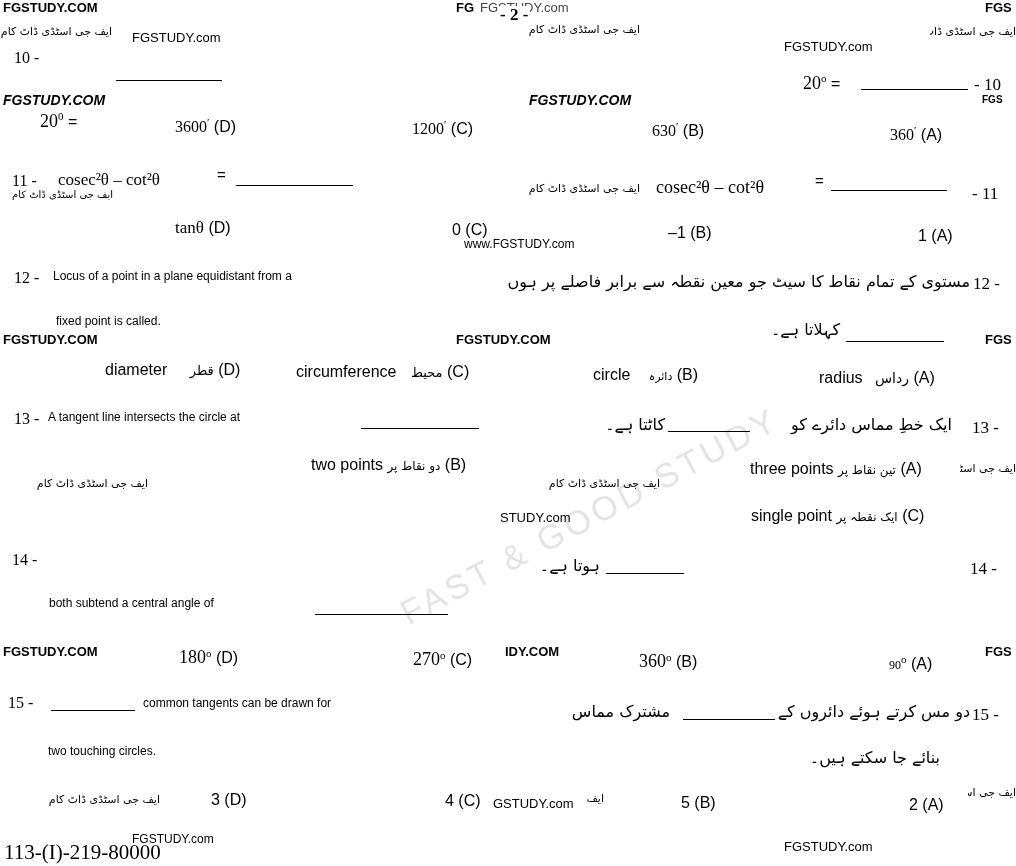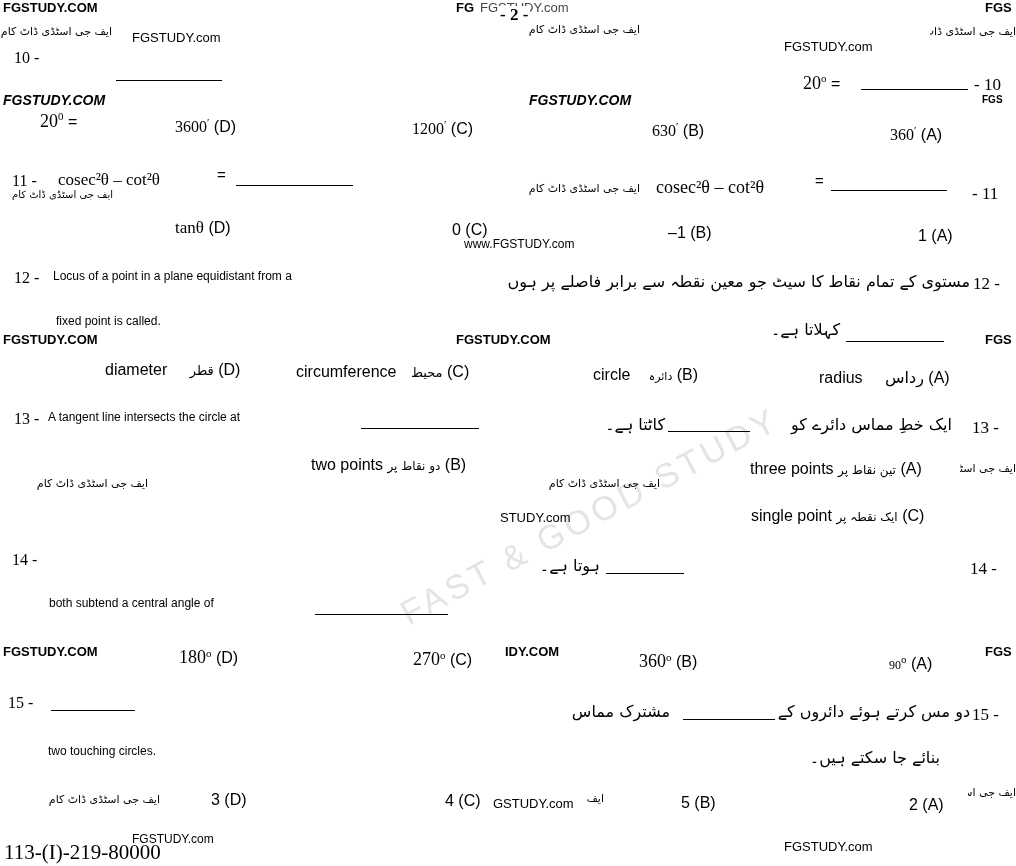--- a/index.html
+++ b/index.html
@@ -142,21 +142,21 @@
     <span class="urdu" style="font-size:13px; margin-left:10px;">محیط</span>
     <span class="sans opt">(C)</span>
   </div>
   <div class="abs" style="left:593px; top:367px;">
     <span class="sans opt">circle</span>
     <span class="urdu" style="font-size:11px; margin-left:14px;">دائرہ</span>
     <span class="sans opt">(B)</span>
   </div>
   <div class="abs" style="left:819px; top:370px;">
     <span class="sans opt">radius</span>
-    <span class="urdu" style="font-size:16px; margin-left:18px;">رداس</span>
+    <span class="urdu" style="font-size:14px; margin-left:8px;">رداس</span>
     <span class="sans opt">(A)</span>
   </div>
 
   <div class="abs q-num" style="left:14px; top:411px;">13 -</div>
   <div class="abs sans q-text" style="left:48px; top:411px;">A tangent line intersects the circle at</div>
   <span class="abs blank" style="left:361px; top:416px; width:118px; height:12px;"></span>
 
   <div class="abs urdu" style="left:620px; top:417px; width:45px; text-align:right;">کاٹتا ہے۔</div>
   <span class="abs blank" style="left:668px; top:423px; width:82px; height:8px;"></span>
   <div class="abs urdu" style="left:752px; top:417px; width:200px; text-align:right;">ایک خطِ مماس دائرے کو</div>
@@ -207,20 +207,21 @@
     <span class="serif opt" style="font-size:18px;">360</span><span class="sup serif">o</span>
     <span class="sans opt">(B)</span>
   </div>
   <div class="abs" style="left:889px; top:654px;">
     <span class="serif opt" style="font-size:12px;">90</span><span class="sup serif">o</span>
     <span class="sans opt">(A)</span>
   </div>
 
   <div class="abs q-num" style="left:8px; top:695px;">15 -</div>
   <span class="abs blank" style="left:51px; top:698px; width:84px; height:12px;"></span>
+  <div class="abs sans q-text" style="left:143px; top:697px;">common tangents can be drawn for</div>
   <div class="abs sans q-text" style="left:48px; top:745px;">two touching circles.</div>
 
   <div class="abs urdu" style="left:570px; top:704px; width:100px; text-align:right;">مشترک مماس</div>
   <span class="abs blank" style="left:683px; top:711px; width:92px; height:8px;"></span>
   <div class="abs urdu" style="left:780px; top:704px; width:190px; text-align:right;">دو مس کرتے ہوئے دائروں کے</div>
   <div class="abs q-num" style="left:972px; top:706px; font-size:17px;">15 -</div>
   <div class="abs urdu" style="left:800px; top:750px; width:140px; text-align:right;">بنائے جا سکتے ہیں۔</div>
 
   <div class="abs wm-urdu" style="left:40px; top:794px; width:120px; text-align:right;">ایف جی اسٹڈی ڈاٹ کام</div>
   <div class="abs" style="left:211px; top:792px;">

